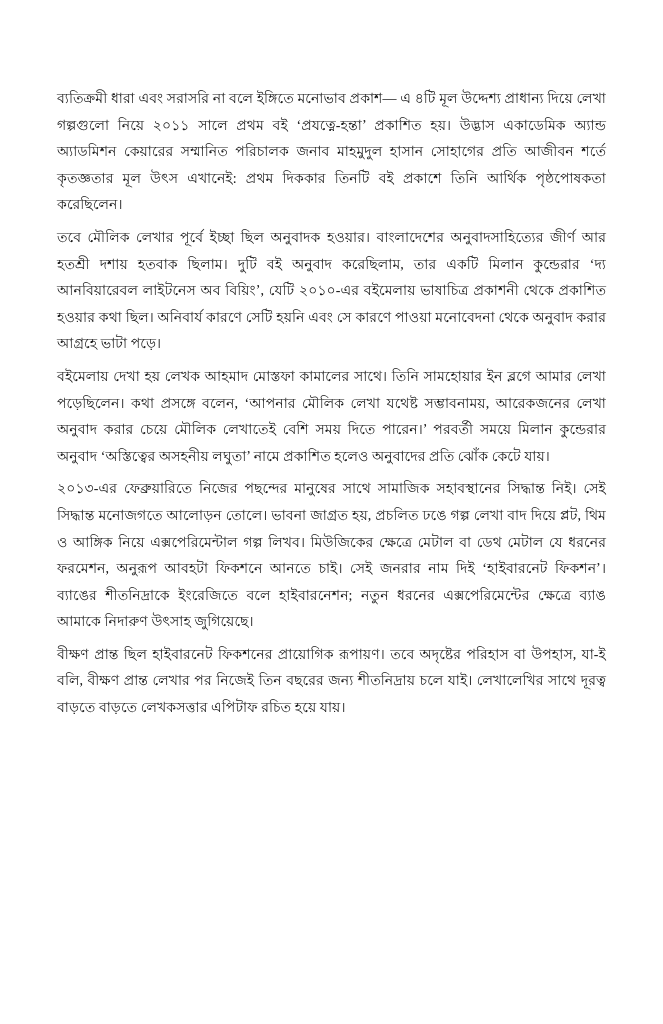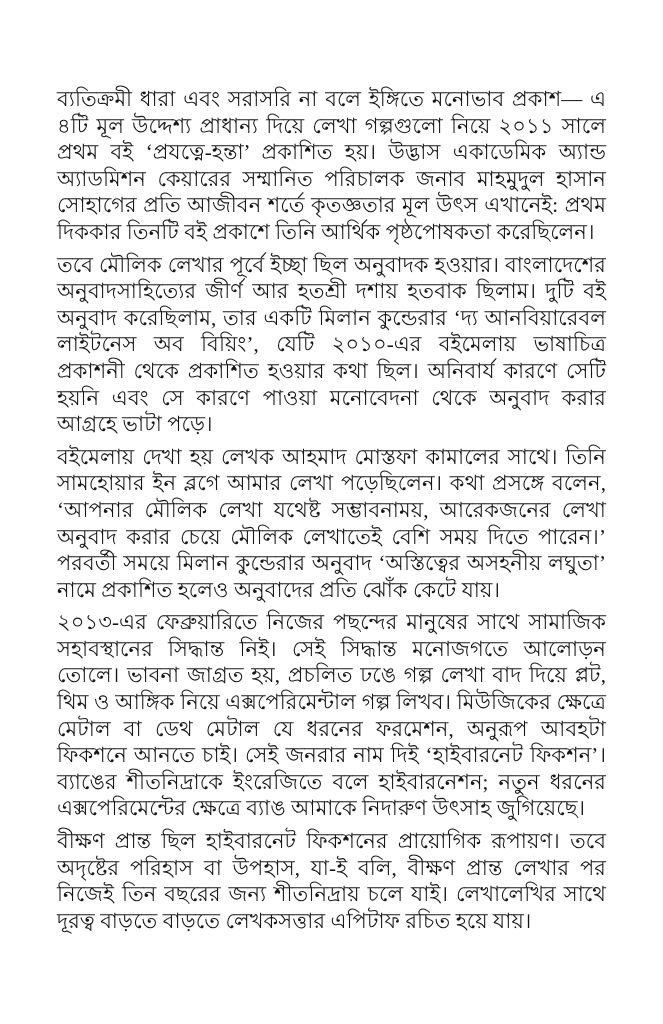--- a/index.html
+++ b/index.html
@@ -15,21 +15,21 @@
     box-sizing: border-box;
     padding: 86px 57px 0 57px;
     overflow: hidden;
   }
   .text-block {
     width: 549px;
   }
   .text-block p {
     margin: 0 0 6px 0;
     font-family: "Liberation Serif", "DejaVu Serif", serif;
-    font-size: 21px;
+    font-size: 14px;
     line-height: 26.6px;
     color: #161616;
     text-align: justify;
     text-justify: inter-word;
     letter-spacing: 0.1px;
   }
   .text-block p:last-child {
     margin-bottom: 12px;
   }
 </style>

